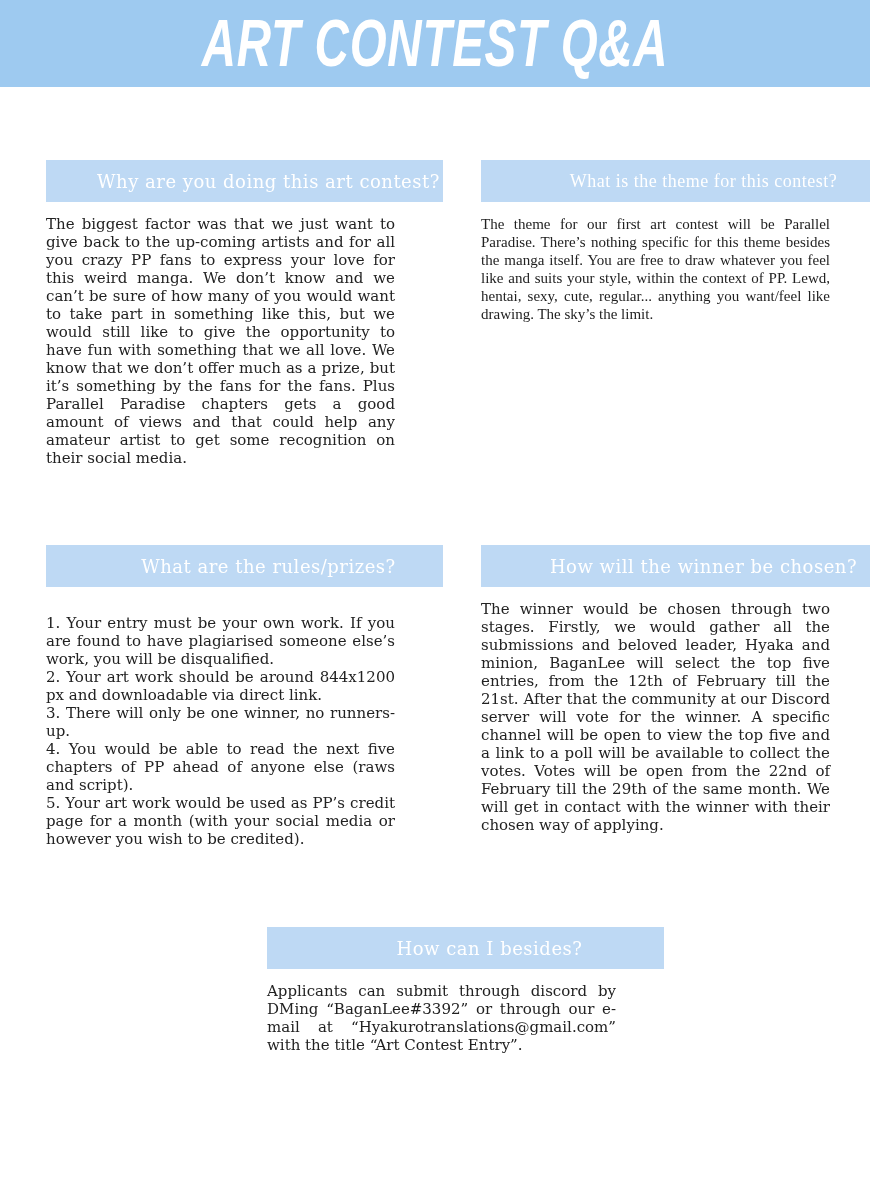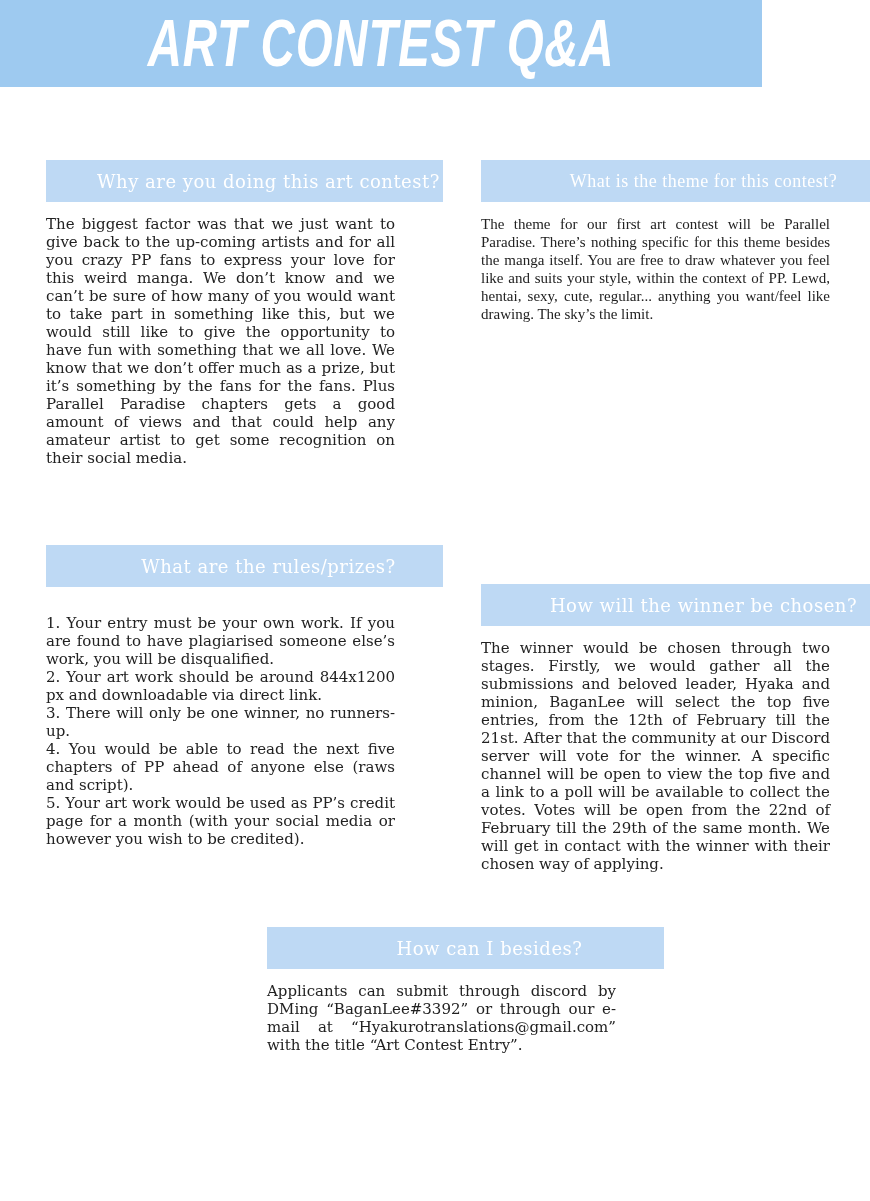--- a/index.html
+++ b/index.html
@@ -13,21 +13,21 @@
     position: relative;
     overflow: hidden;
     font-family: "DejaVu Serif", serif;
   }
 
   
   .header {
     position: absolute;
     left: 0;
     top: 0;
-    width: 762px;
+    width: 870px;
     height: 87px;
     background: #9ecaf0;
     display: flex;
     align-items: center;
     justify-content: center;
   }
   .header h1 {
     margin: 0;
     color: #ffffff;
     font-family: "Liberation Sans", sans-serif;
@@ -42,21 +42,21 @@
   }
 
   
   .qa {
     position: absolute;
     width: 349px;
   }
   .s1 { left: 46px;  top: 160px; }
   .s2 { left: 481px; top: 160px; font-family: Liberation Serif, serif; }
   .s3 { left: 46px;  top: 545px; }
-  .s4 { left: 481px; top: 545px; margin-top: 39px; }
+  .s4 { left: 481px; top: 545px; }
   .s5 { left: 267px; top: 927px; }
 
   .qbox {
     width: 100%;
     height: 42px;
     background: #bed9f4;
     display: flex;
     align-items: center;
     justify-content: center;
     padding-left: 48px;

